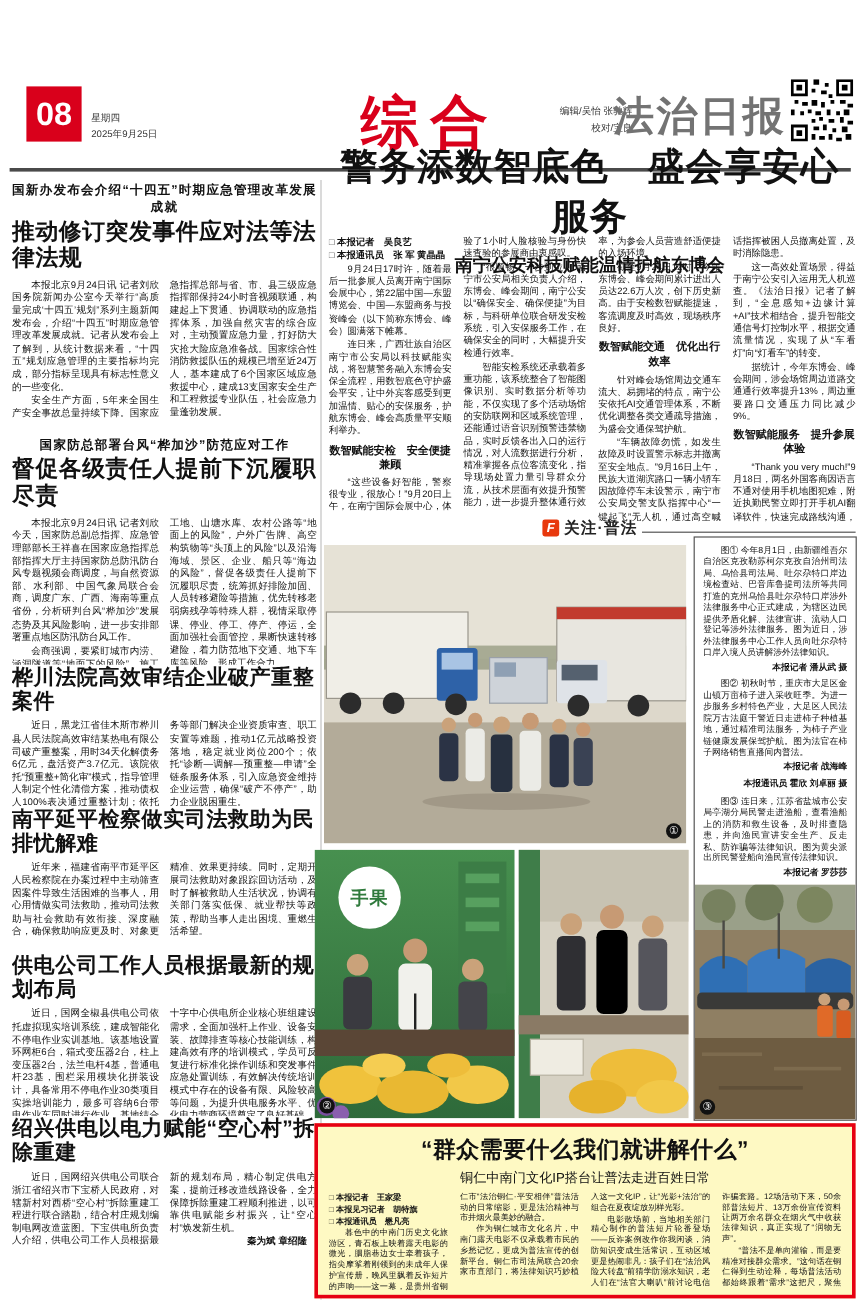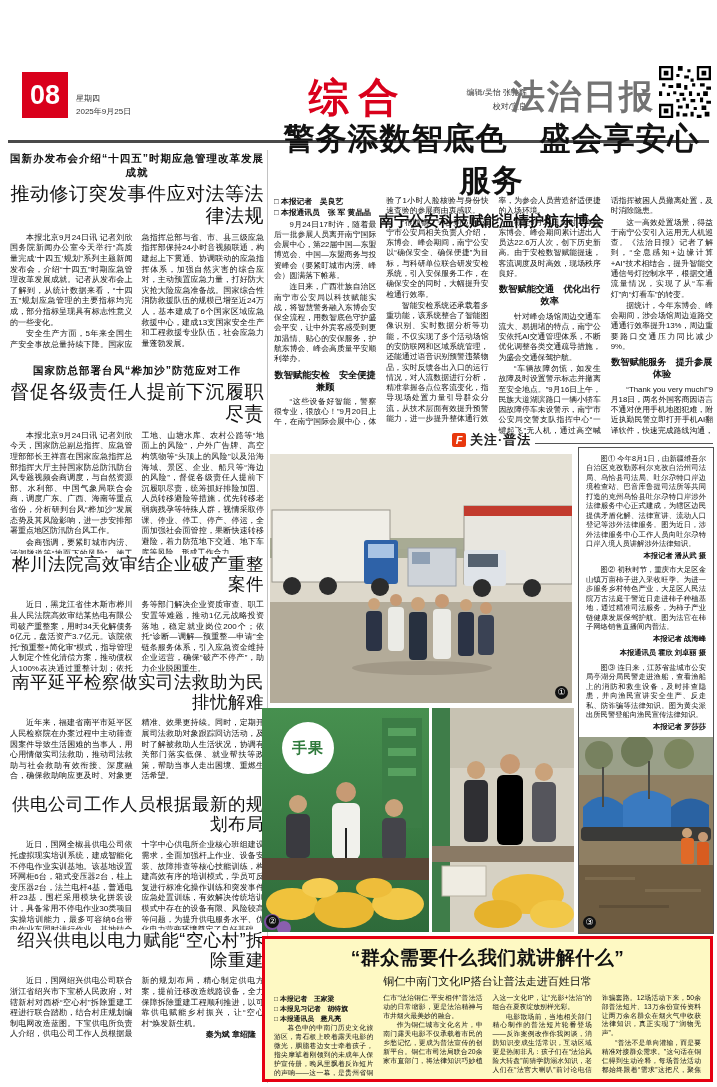--- a/index.html
+++ b/index.html
@@ -2,34 +2,34 @@
 <html><head>
 <meta charset="utf-8">
 <style>
   html,body{margin:0;padding:0;background:#e9e9e9;}
   .page{position:relative;width:717px;height:1087px;background:#ffffff;margin:0 auto;
         overflow:hidden;font-family:"Liberation Sans",sans-serif;color:#111;}
   
   .pageno{position:absolute;left:22px;top:72px;width:46px;height:46px;background:#d9001b;
           color:#fff;font-size:27px;font-weight:bold;display:flex;align-items:center;justify-content:center;}
   .dateinfo{position:absolute;left:76px;top:93px;font-size:8px;color:#333;line-height:1.6;}
-  .section-title{position:absolute;left:0;right:0;top:70px;text-align:center;font-size:40px;
+  .section-title{position:absolute;left:0;right:0;top:70px;text-align:center;font-size:48px;
           color:#d9001b;font-weight:900;letter-spacing:10px;}
   .editors{position:absolute;right:190px;top:86px;font-size:8px;color:#333;text-align:right;line-height:1.7;}
   .masthead{position:absolute;right:62px;top:74px;font-size:34px;color:#737373;font-weight:bold;
           font-family:"DejaVu Serif",serif;letter-spacing:2px;}
   .qr{position:absolute;right:6px;top:66px;width:52px;height:52px;}
   .hrule{position:absolute;left:8px;right:8px;top:140px;height:3px;background:#4a4a4a;}
   .vrule{position:absolute;left:267px;top:150px;width:1px;height:933px;background:#c2c2c2;}
   
   .leftcol{position:absolute;left:10px;top:150px;width:254px;}
   .art{overflow:hidden;}
   .art .kicker{font-size:10.5px;font-weight:bold;text-align:center;letter-spacing:1px;margin:2px 0 3px;}
   .art .kicker:empty{display:none;}
-  .art .title{font-size:19px;font-weight:400;text-align:right;margin:0 0 6px;letter-spacing:.5px;line-height:1.15;}
+  .art .title{font-size:19px;font-weight:700;text-align:left;margin:0 0 6px;letter-spacing:.5px;line-height:1.15;}
   .art .title.small{font-size:17.5px;}
   .art .body{column-count:2;column-gap:9px;font-size:8px;line-height:1.33;text-align:justify;overflow:hidden;}
   .blk{margin:0 0 1px;}
   .blk-para{text-indent:2em;}
   .blk-byline{font-weight:bold;margin:1px 0;}
   .blk-sub{font-weight:900;text-align:center;margin:4px 0;font-size:1.18em;}
   .blk-sig{text-align:right;font-weight:bold;padding-right:8px;}
   .blk-cap{text-indent:2em;margin-bottom:2px;}
   .blk-capsig{text-align:right;font-weight:bold;margin-bottom:5px;}
   
@@ -151,21 +151,21 @@
         </div>
     </div>
   </div>
 
   <div class="main-title">警务添数智底色　盛会享安心服务</div>
   <div class="main-sub">南宁公安科技赋能温情护航东博会</div>
   <div class="main-body">
 
   <p class="blk blk-byline">□ 本报记者　吴良艺</p>
       <p class="blk blk-byline">□ 本报通讯员　张 军 黄晶晶</p>
-      <p class="blk blk-para">9月24日17时许，随着最后一批参展人员离开南宁国际会展中心，第22届中国—东盟博览会、中国—东盟商务与投资峰会（要紧盯城市内涝、峰会）圆满落下帷幕。</p>
+      <p class="blk blk-para">9月24日17时许，随着最后一批参展人员离开南宁国际会展中心，第22届中国—东盟博览会、中国—东盟商务与投资峰会（以下简称东博会、峰会）圆满落下帷幕。</p>
       <p class="blk blk-para">连日来，广西壮族自治区南宁市公安局以科技赋能实战，将智慧警务融入东博会安保全流程，用数智底色守护盛会平安，让中外宾客感受到更加温情、贴心的安保服务，护航东博会、峰会高质量平安顺利举办。</p>
       <p class="blk blk-sub">数智赋能安检　安全便捷兼顾</p>
       <p class="blk blk-para">“这些设备好智能，警察很专业，很放心！”9月20日上午，在南宁国际会展中心，体验了1小时人脸核验与身份快速查验的参展商由衷感叹。</p>
       <p class="blk blk-para">“很顺畅，一步到位！”南宁市公安局相关负责人介绍，东博会、峰会期间，南宁公安以“确保安全、确保便捷”为目标，与科研单位联合研发安检系统，引入安保服务工作，在确保安全的同时，大幅提升安检通行效率。</p>
       <p class="blk blk-para">智能安检系统还承载着多重功能，该系统整合了智能图像识别、实时数据分析等功能，不仅实现了多个活动场馆的安防联网和区域系统管理，还能通过语音识别预警违禁物品，实时反馈各出入口的运行情况，对人流数据进行分析，精准掌握各点位客流变化，指导现场处置力量引导群众分流，从技术层面有效提升预警能力，进一步提升整体通行效率，为参会人员营造舒适便捷的入场环境。</p>
       <p class="blk blk-para">截至9月24日12时，今年东博会、峰会期间累计进出人员达22.6万人次，创下历史新高。由于安检数智赋能提速，客流调度及时高效，现场秩序良好。</p>
       <p class="blk blk-sub">数智赋能交通　优化出行效率</p>
       <p class="blk blk-para">针对峰会场馆周边交通车流大、易拥堵的特点，南宁公安依托AI交通管理体系，不断优化调整各类交通疏导措施，为盛会交通保驾护航。</p>
       <p class="blk blk-para">“车辆故障勿慌，如发生故障及时设置警示标志并撤离至安全地点。”9月16日上午，民族大道湖滨路口一辆小轿车因故障停车未设警示，南宁市公安局交警支队指挥中心“一键起飞”无人机，通过高空喊话指挥被困人员撤离处置，及时消除隐患。</p>
       <p class="blk blk-para">这一高效处置场景，得益于南宁公安引入运用无人机巡查。《法治日报》记者了解到，“全息感知+边缘计算+AI”技术相结合，提升智能交通信号灯控制水平，根据交通流量情况，实现了从“车看灯”向“灯看车”的转变。</p>

